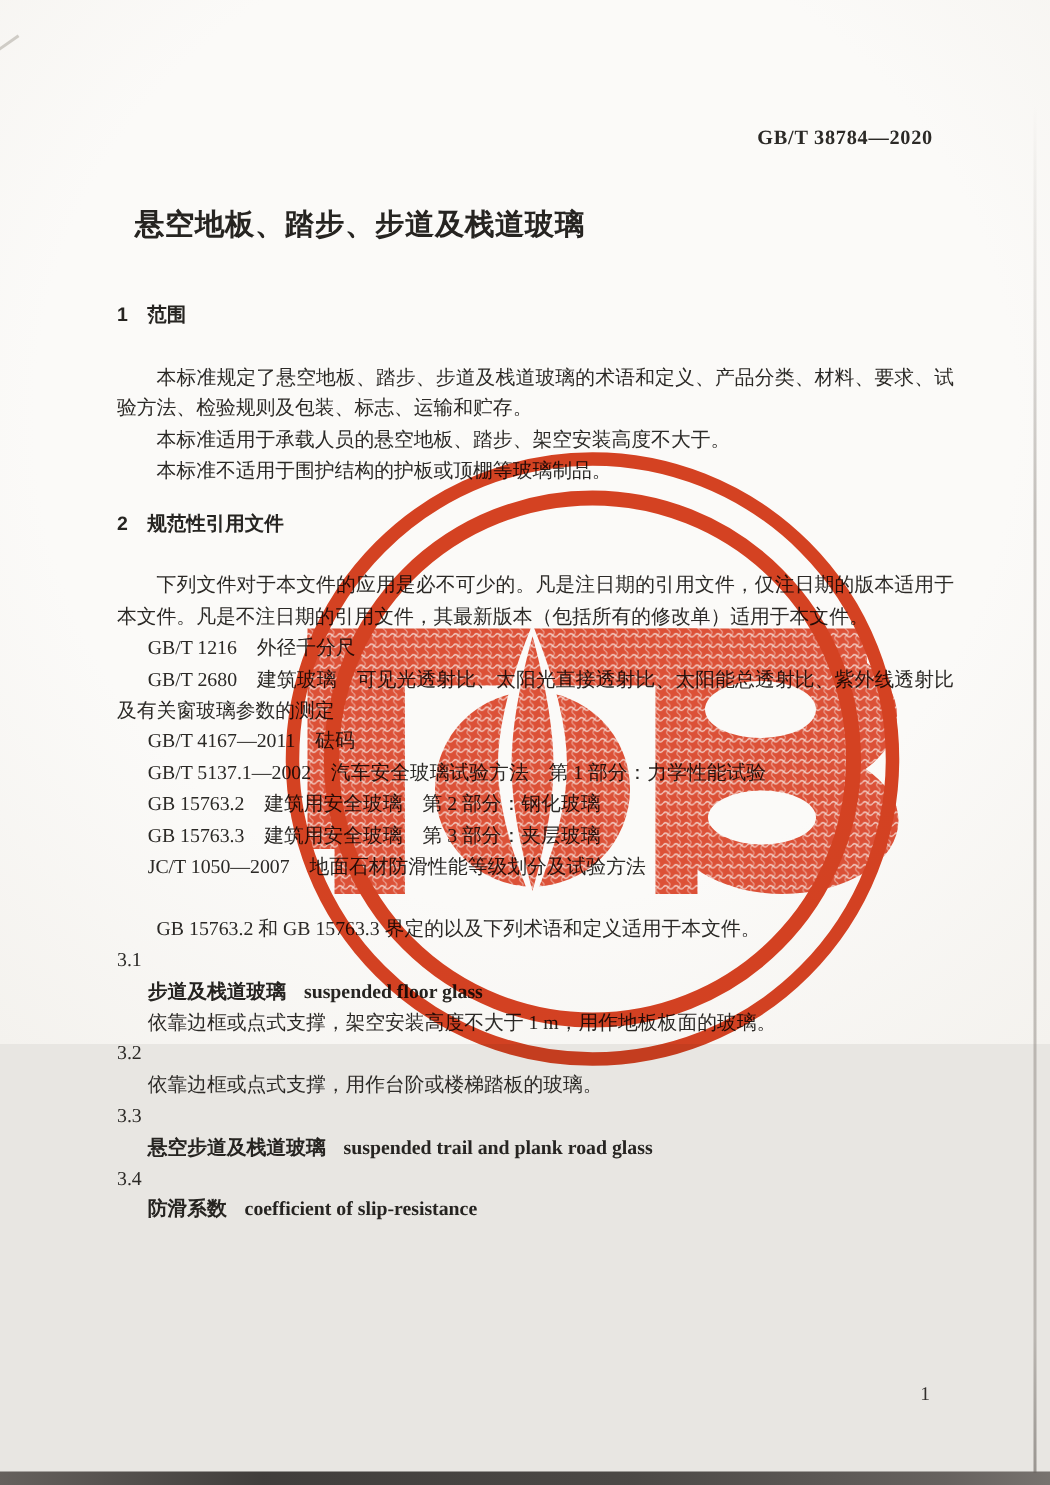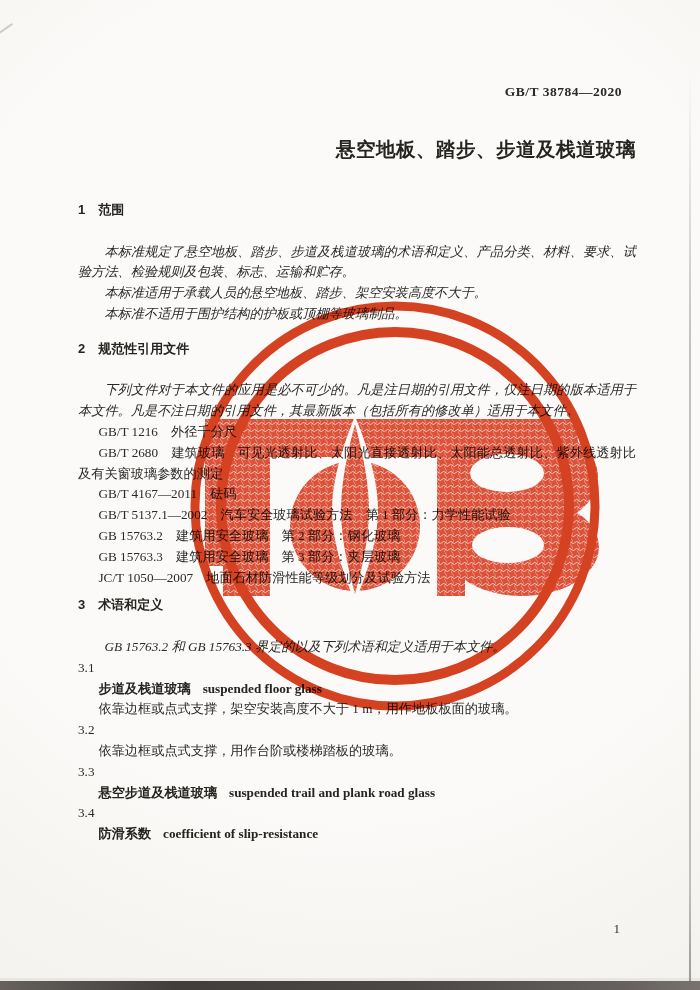--- a/index.html
+++ b/index.html
@@ -2,21 +2,21 @@
 <html><head>
 <meta charset="utf-8">
 <style>
   html,body{margin:0;padding:0;}
   body{
     width:700px;height:990px;position:relative;overflow:hidden;
     background:#e8e6e2;
     font-family:"Liberation Serif","DejaVu Serif",serif;
   }
   .paper{
-    position:absolute;left:0;top:0;width:700px;height:978px;
+    position:absolute;left:0;top:0;width:700px;height:696px;
     background:
       radial-gradient(circle at 50% 40%, #fbfaf8 60%, #f4f2ee 100%);
   }
   
   .scan-bottom{
     position:absolute;left:0;top:981px;width:700px;height:9px;
     background:linear-gradient(to right,#57524e,#2e2b29 25%,#3a3734 60%,#585350 90%,#6b6662);
     opacity:.9;
   }
   .scan-right{
@@ -28,43 +28,43 @@
     background:#cfccc6;transform:rotate(-35deg);
   }
 
   .header-code{
     position:absolute;top:84px;left:0;width:622px;
     text-align:right;
     font-family:"Liberation Serif","DejaVu Serif",serif;
     font-weight:bold;font-size:13.5px;letter-spacing:.5px;color:#2b2926;
   }
   .doc-title{
-    position:absolute;top:136px;left:78px;width:558px;margin:0;
-    text-align:right;
+    position:absolute;top:136px;left:90px;width:558px;margin:0;
+    text-align:left;
     font-family:Liberation Sans, sans-serif;
     font-weight:bold;font-size:19.5px;letter-spacing:.5px;color:#262421;
   }
 
   .content{
     position:absolute;left:78px;top:196px;width:558px;
     font-size:13.2px;line-height:20.8px;color:#2b2926;
     text-align:justify;
   }
   .content p{margin:0;}
   h2.sec-h{
     margin:0;font-size:13px;line-height:20.8px;color:#262421;
     font-family:"Liberation Sans","DejaVu Sans",sans-serif;
     font-weight:bold;text-align:left;
   }
   h2.sec-h .sec-num{margin-right:1em;}
   .gap-blank{margin-top:20.8px !important;}
   .sec1-h{margin-top:4px !important;}
   .sec2-h{margin-top:14px !important;}
   .sec3-h{margin-top:7px !important;}
-  p.para{text-indent:2em;font-style:italic;}
+  p.para{text-indent:2em;}
   p.ref-item{text-indent:1.55em;}
   .term-num{font-size:13.2px;line-height:20.8px;text-align:left;}
   p.term-heading{
     padding-left:1.55em;text-align:left;
     font-weight:bold;
     font-family:"Liberation Sans","DejaVu Sans",sans-serif;
     color:#262421;
   }
   p.term-heading .term-en{
     font-family:"Liberation Serif","DejaVu Serif",serif;
@@ -99,21 +99,20 @@
     <h2 class="sec-h sec2-h"><span class="sec-num">2</span><span>规范性引用文件</span></h2>
     <p class="para gap-blank">下列文件对于本文件的应用是必不可少的。凡是注日期的引用文件，仅注日期的版本适用于本文件。凡是不注日期的引用文件，其最新版本（包括所有的修改单）适用于本文件。</p>
     <p class="ref-item">GB/T 1216　外径千分尺</p>
     <p class="ref-item">GB/T 2680　建筑玻璃　可见光透射比、太阳光直接透射比、太阳能总透射比、紫外线透射比及有关窗玻璃参数的测定</p>
     <p class="ref-item">GB/T 4167—2011　砝码</p>
     <p class="ref-item">GB/T 5137.1—2002　汽车安全玻璃试验方法　第 1 部分：力学性能试验</p>
     <p class="ref-item">GB 15763.2　建筑用安全玻璃　第 2 部分：钢化玻璃</p>
     <p class="ref-item">GB 15763.3　建筑用安全玻璃　第 3 部分：夹层玻璃</p>
     <p class="ref-item">JC/T 1050—2007　地面石材防滑性能等级划分及试验方法</p>
 
-    <h2 class="sec-h sec3-h"><span class="sec-num">3</span><span>术语和定义</span></h2>
     <p class="para gap-blank">GB 15763.2 和 GB 15763.3 界定的以及下列术语和定义适用于本文件。</p>
 
     <p class="term-num">3.1</p>
     <p class="term-heading"><span>步道及栈道玻璃</span><span class="term-en">suspended floor glass</span></p>
     <p class="term-def">依靠边框或点式支撑，架空安装高度不大于 1 m，用作地板板面的玻璃。</p>
 
     <p class="term-num">3.2</p>
     <p class="term-def">依靠边框或点式支撑，用作台阶或楼梯踏板的玻璃。</p>
 
     <p class="term-num">3.3</p>

